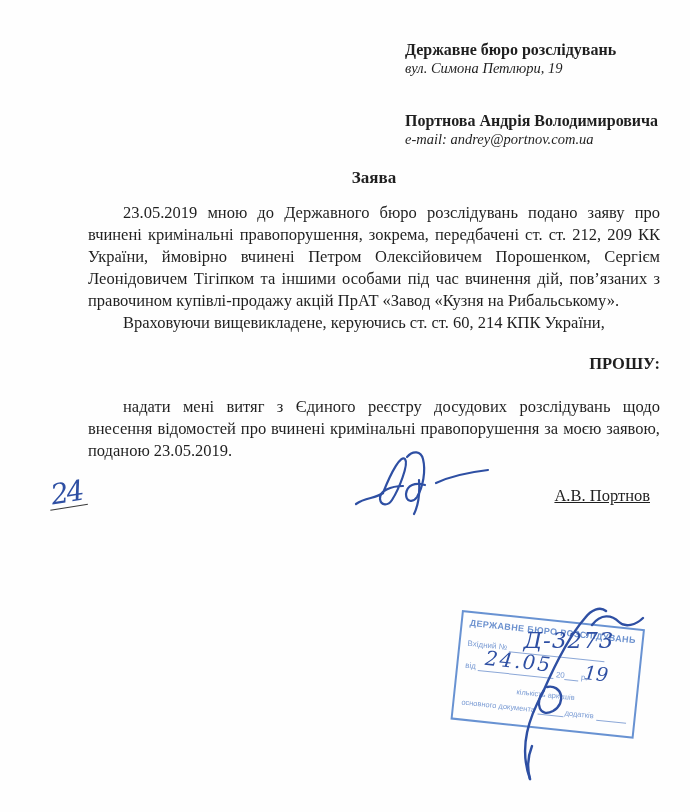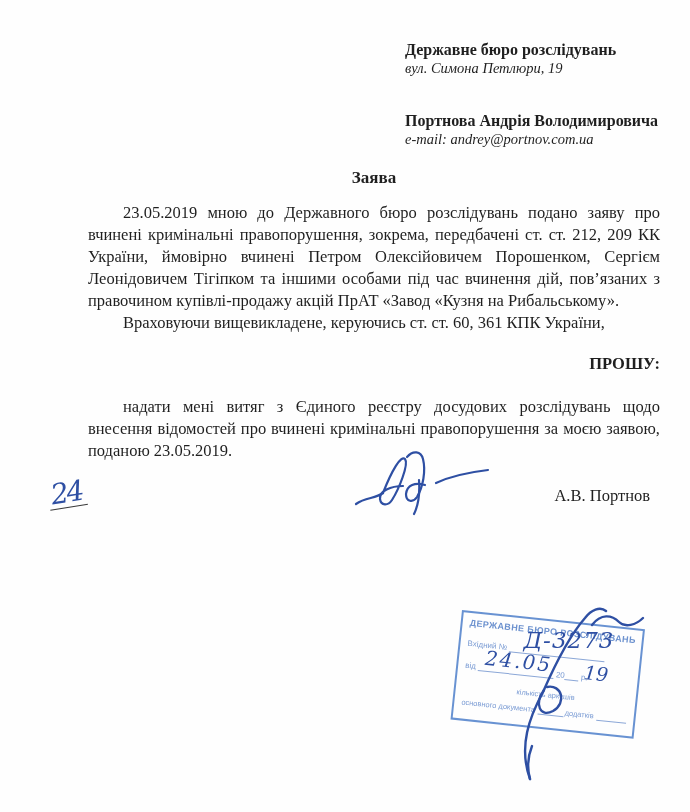--- a/index.html
+++ b/index.html
@@ -28,21 +28,21 @@
     font-size:16.5px;
   }
   .date-left { display:flex; align-items:flex-end; gap:7px; }
   .hand { font-family:"DejaVu Serif", serif; font-style:italic; color:#2e4fa3; }
   .hand-day {
     font-size:28px; line-height:26px; letter-spacing:-2px;
     transform:rotate(-9deg); display:inline-block;
     border-bottom:1.5px solid #3a3a3a; padding:0 3px 1px 3px;
   }
   .date-text { padding-bottom:2px; }
-  .sig-name { padding-bottom:2px; }
+  .sig-name { padding-bottom:2px;text-decoration:underline; }
   .sig-svg { position:absolute; left:350px; top:442px; pointer-events:none; }
   
   .stamp {
     position:absolute; left:462px; top:610px; width:184px; height:110px;
     border:2.5px solid rgba(77,127,202,0.85);
     transform:rotate(6deg); transform-origin:top left;
     font-family:"Liberation Sans", sans-serif; color:#7b9cd4;
     padding:5px 7px 4px 7px;
   }
   .stamp-header {
@@ -73,21 +73,21 @@
   <div class="addr-block">
     <div class="addr-name">Державне бюро розслідувань</div>
     <div class="addr-italic">вул. Симона Петлюри, 19</div>
     <div class="addr-name applicant-name">Портнова Андрія Володимировича</div>
     <div class="addr-italic">e-mail: andrey@portnov.com.ua</div>
   </div>
 
   <div class="content">
     <div class="doc-title">Заява</div>
     <p class="just p-main">23.05.2019 мною до Державного бюро розслідувань подано заяву про вчинені кримінальні правопорушення, зокрема, передбачені ст. ст. 212, 209 КК України, ймовірно вчинені Петром Олексійовичем Порошенком, Сергієм Леонідовичем Тігіпком та іншими особами під час вчинення дій, пов’язаних з правочином купівлі-продажу акцій ПрАТ «Завод «Кузня на Рибальському».</p>
-    <p>Враховуючи вищевикладене, керуючись ст. ст. 60, 361 КПК України,</p>
+    <p>Враховуючи вищевикладене, керуючись ст. ст. 60, 214 КПК України,</p>
     <div class="req-heading">ПРОШУ:</div>
     <p class="just">надати мені витяг з Єдиного реєстру досудових розслідувань щодо внесення відомостей про вчинені кримінальні правопорушення за моєю заявою, поданою 23.05.2019.</p>
   </div>
 
   <div class="date-row">
     <div class="date-left">
       <span class="hand hand-day">24</span>
     </div>
     <span class="sig-name">А.В. Портнов</span>
   </div>

